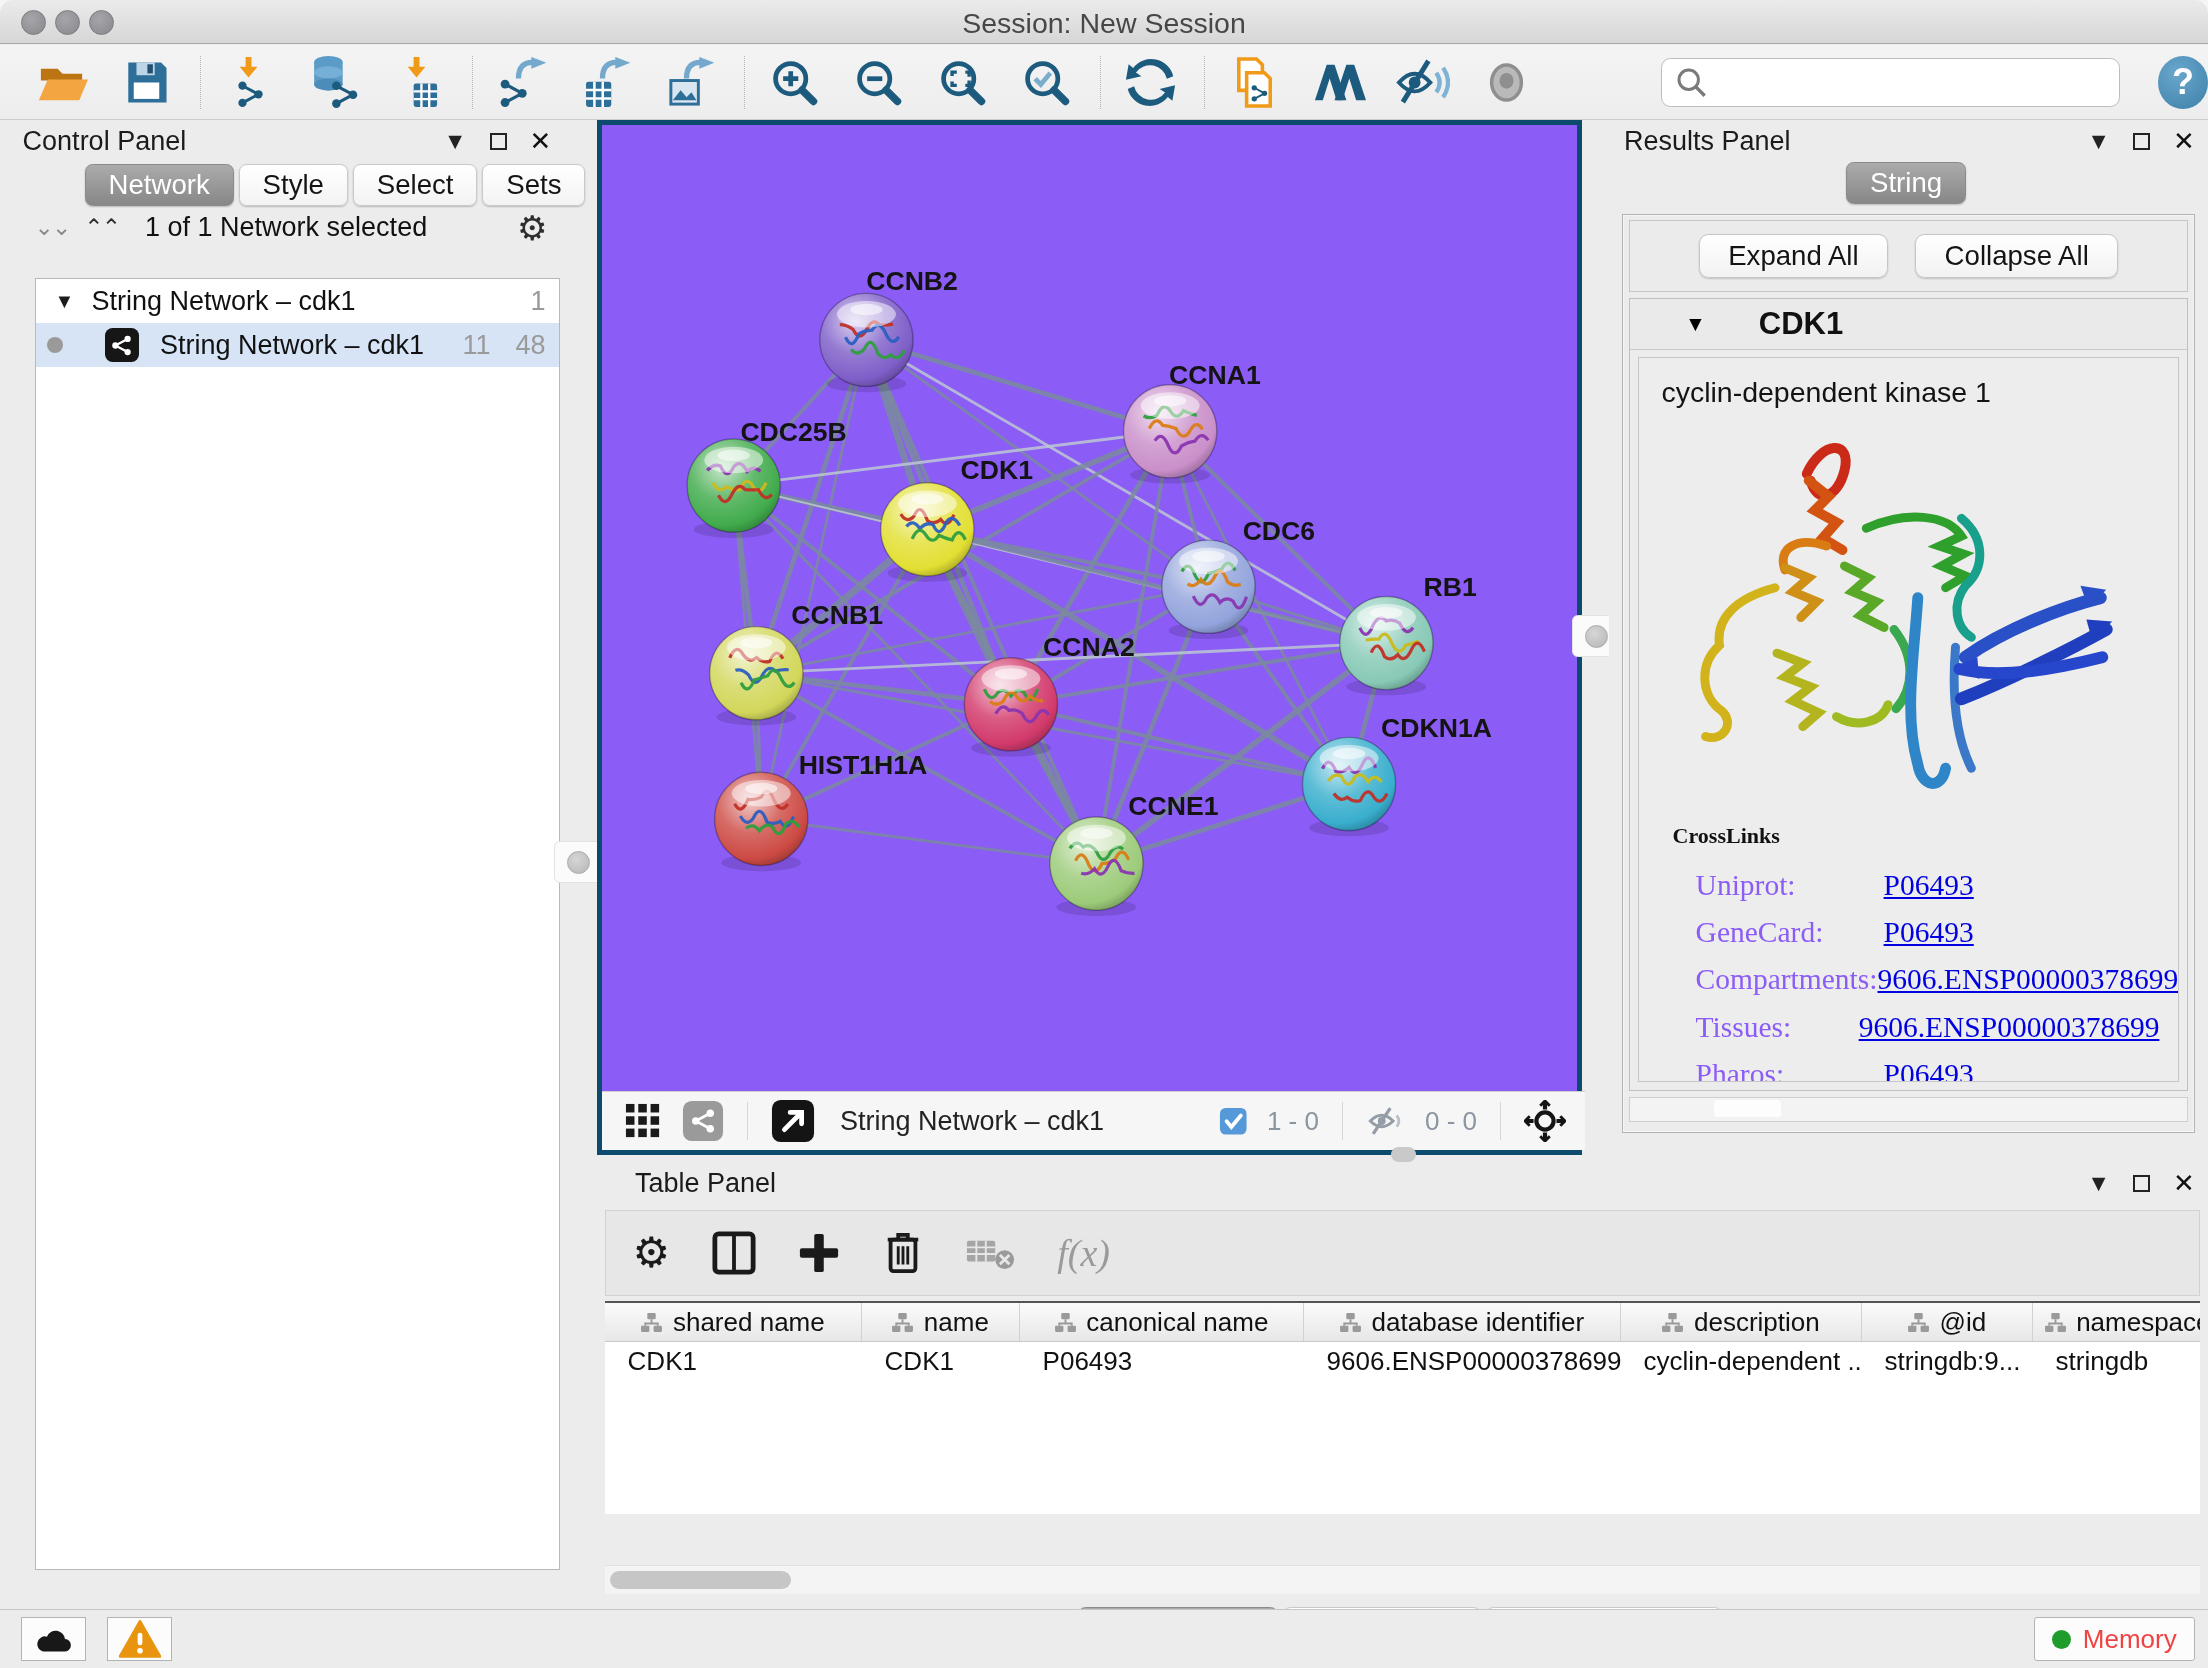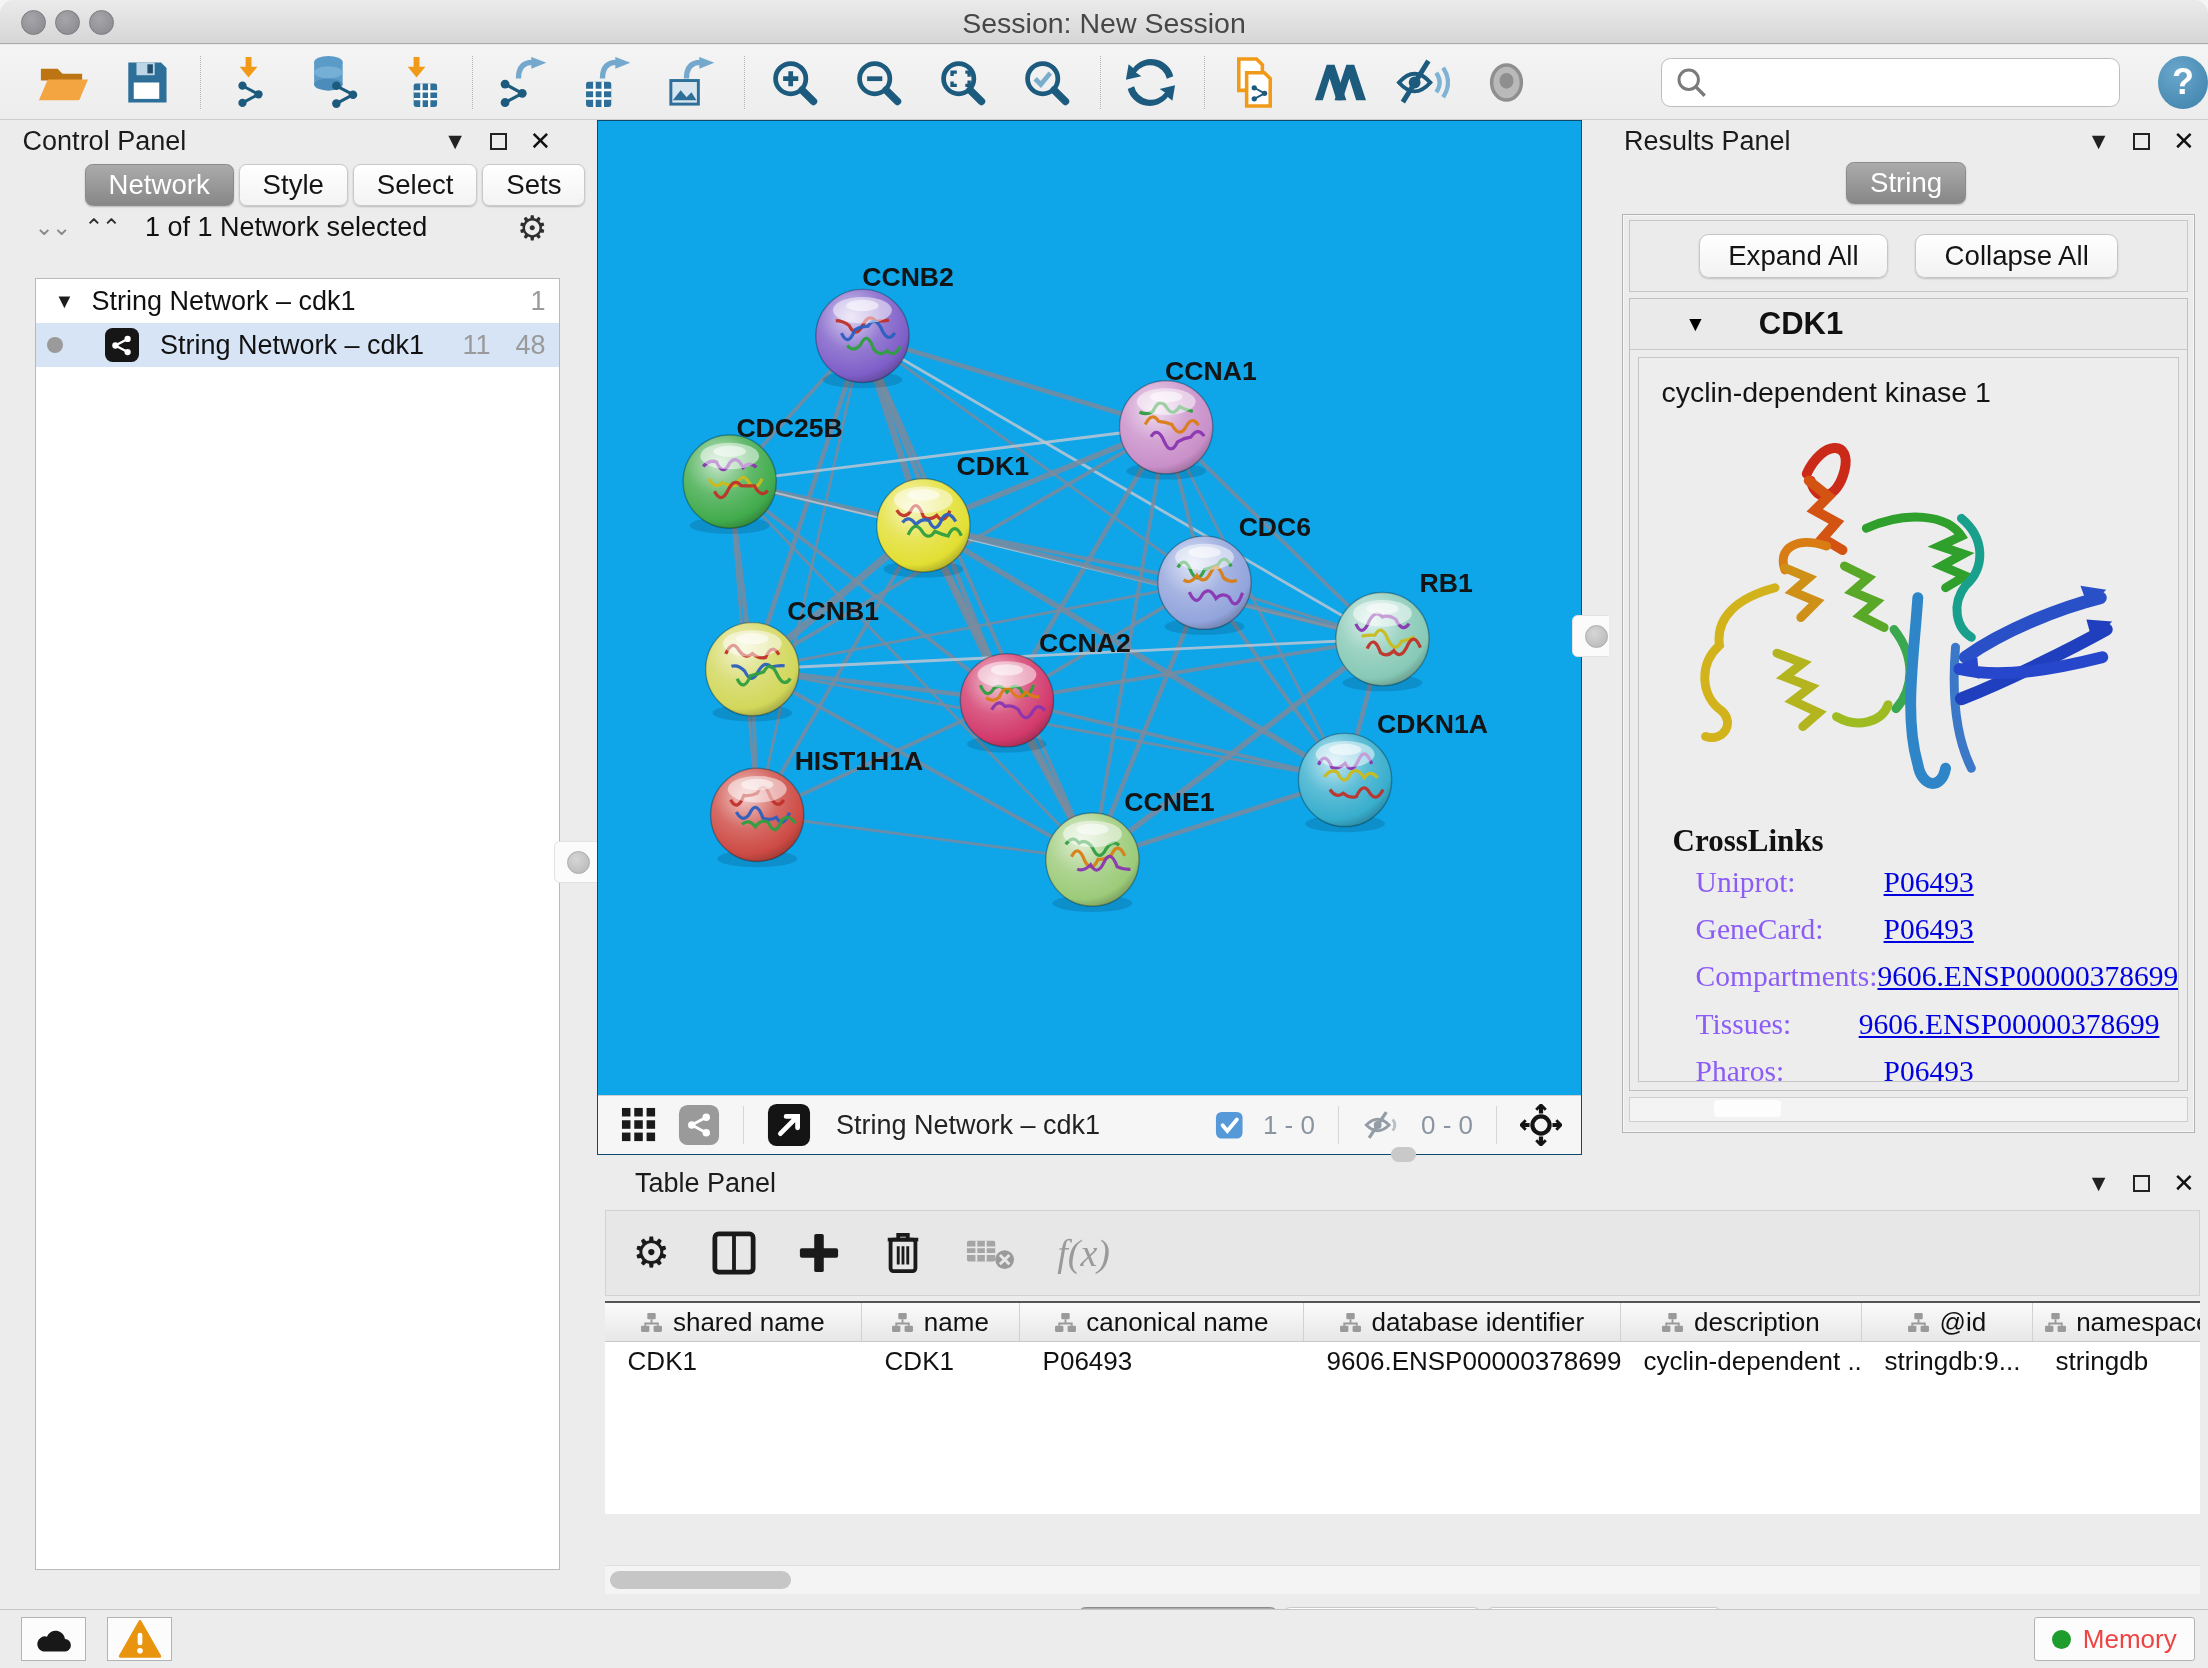--- a/index.html
+++ b/index.html
@@ -46,21 +46,21 @@
   .tree-row.child{background:#d7e4f6;padding-left:11.4px;}
   .tree-count{margin-left:auto;color:#9a9a9a;}
   .tree-count.two{display:flex;gap:25px;}
   .dot{width:16px;height:16px;border-radius:50%;background:#9a9a9a;margin-right:42px;}
   .share-badge{width:34px;height:34px;border-radius:7.6px;background:#161616;display:flex;align-items:center;justify-content:center;margin-right:21px;}
   
   .vsplit{position:absolute;top:120px;width:28.5px;}
   .knob{width:49px;height:42px;background:#fbfbfb;border:1px solid #e2e2e2;border-radius:5.7px;display:flex;align-items:center;justify-content:center;position:absolute;left:-11.4px;}
   .knob i{width:23px;height:23px;border-radius:50%;background:radial-gradient(circle at 40% 35%,#d6d6d6,#b5b5b5);border:1px solid #ababab;display:block;}
   
-  #network-panel{position:absolute;left:597px;top:120px;width:985px;height:1035px;background:#0ea5e9;border:1px solid #0c4a6e;}
+  #network-panel{position:absolute;left:597px;top:120px;width:985px;height:1035px;background:#8b5cf6;border:5px solid #0c4a6e;}
   #network-canvas{position:absolute;left:0;top:0;width:983px;height:972px;}
   .netbar{position:absolute;left:0;bottom:0;width:983px;height:59px;background:#f6f6f6;border-top:1px solid #cfcfcf;
     display:flex;align-items:center;padding:0 19px 0 23px;}
   .nb-sep{width:0;height:38px;border-left:1px solid #d6d6d6;margin:0 23px;}
   .nb-name{font-size:27px;color:#222;}
   .nb-num{font-size:26px;color:#8b94a1;margin-left:19px;}
   .hsplit-dot{position:absolute;left:1391px;top:1147px;width:25px;height:15px;border-radius:7.6px;background:#c9c9c9;}
   
   #results-panel{position:absolute;left:1609px;top:120px;width:599px;height:1042px;background:#ececec;}
   .rp-tabrow{display:flex;justify-content:center;text-align:center;}
@@ -68,21 +68,21 @@
   .rp-buttons{height:72px;border:1px solid #c6c6c6;background:#ebebeb;display:flex;align-items:center;justify-content:center;gap:27px;}
   .rp-btn{height:44px;padding:0 28.5px;background:linear-gradient(#ffffff,#f2f2f2);border:1px solid #c6c6c6;border-radius:9.5px;
     font-size:27.6px;color:#141414;line-height:42px;box-shadow:0 1px 1.9px rgba(0,0,0,.18);}
   .cdk-box{margin-top:5.7px;height:793px;border:1px solid #c0c0c0;}
   .cdk-head{height:51px;display:flex;align-items:center;padding-left:55px;border-bottom:1px solid #c9c9c9;background:#eaeaea;}
   .cdk-head .tri{font-size:21px;margin-right:53px;}
   .cdk-name{font-size:31px;font-weight:bold;color:#111;}
   .cdk-inner{margin:7.6px;height:725px;border:1px solid #c6c6c6;background:#ededed;padding:13.3px 19px;overflow:hidden;}
   .cdk-desc{font-size:28.5px;color:#141414;margin:3.8px 0 9.5px 3.8px;}
   .crosslinks{margin:5.7px 0 0 15px;font-family:"Liberation Serif","DejaVu Serif",serif;}
-  .cl-title{font-size:31px;font-weight:bold;color:#111;margin-bottom:7px;}
+  .cl-title{font-size:22px;font-weight:bold;color:#111;margin-bottom:20px;}
   .cl-row{display:flex;font-size:29.5px;margin:0 0 14.3px 23px;}
   .cl-label{width:188px;color:#8b5cf6;}
   .cl-link{color:#0000e0;text-decoration:underline;}
   .rp-scroll{margin-top:5.7px;height:25px;background:#f3f3f3;border:1px solid #cfcfcf;position:relative;}
   .rp-scroll i{position:absolute;left:84px;top:2.9px;width:67px;height:17px;background:#fdfdfd;border-radius:3.8px;display:block;}
   
   #table-panel{position:absolute;left:597px;top:1162px;width:1611px;height:447px;background:#ececec;}
   .tp-toolbar{margin:5.7px 7.6px 0 7.6px;height:86px;background:#e7e7e7;border:1px solid #d2d2d2;display:flex;align-items:center;gap:42px;padding-left:27px;}
   .fx{font-family:"Liberation Serif","DejaVu Serif",serif;font-style:italic;font-size:38px;color:#9a9a9a;}
   .tbl-wrap{margin:5.7px 7.6px 0 7.6px;border-top:2.9px solid #555;background:#fff;height:213px;overflow:hidden;}

